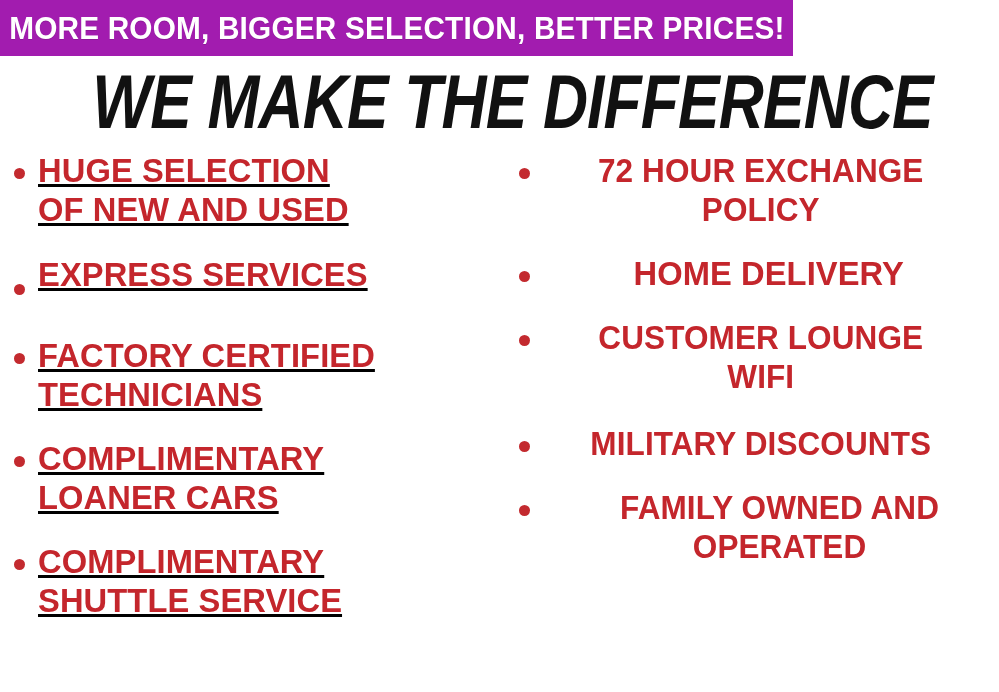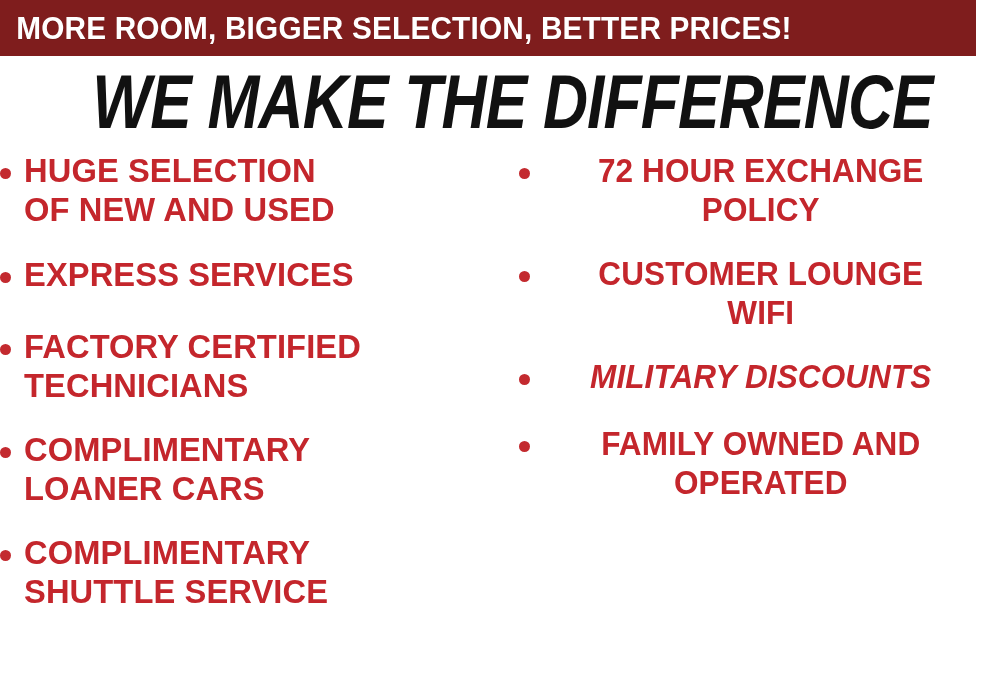--- a/index.html
+++ b/index.html
@@ -20,26 +20,26 @@
     height: 692px;
     background: #ffffff;
     overflow: hidden;
   }
 
   
   .top-bar {
     position: absolute;
     left: 0;
     top: 0;
-    width: 976px;
+    width: 793px;
     height: 56px;
-    background: #7f1d1d;
+    background: #a21caf;
     display: flex;
     align-items: center;
-    justify-content: flex-start;
+    justify-content: center;
   }
   .top-bar-text {
     color: #ffffff;
     font-family: "Liberation Sans", sans-serif;
     font-weight: bold;
     font-size: 31px;
     line-height: 1;
     letter-spacing: 0.2px;
     transform: scaleX(0.96);
     transform-origin: center;
@@ -79,20 +79,22 @@
     height: 540px;
     display: flex;
     align-items: flex-start;
   }
   .col {
     box-sizing: border-box;
     height: 100%;
   }
   .col-left {
     width: 505px;
+    padding-left: 14px;
+    text-decoration: underline;
   }
   .col-right {
     width: 494px;
     padding-left: 14px;
     text-align: center;
   }
 
   .bullet-item {
     display: flex;
     align-items: flex-start;
@@ -118,27 +120,27 @@
     transform: scaleX(0.99);
     transform-origin: left center;
   }
   .bullet-text .ln {
     display: block;
     white-space: nowrap;
   }
 
   
   .col-left .bullet-item:nth-child(1) { margin-bottom: 26px; }
-  .col-left .bullet-item:nth-child(2) { margin-bottom: 33px; }
+  .col-left .bullet-item:nth-child(2) { margin-bottom: 42px; align-items: flex-end; }
   .col-left .bullet-item:nth-child(3) { margin-bottom: 25px; }
   .col-left .bullet-item:nth-child(4) { margin-bottom: 25px; }
 
   .col-right .bullet-item:nth-child(1) { margin-bottom: 25px; }
   .col-right .bullet-item:nth-child(2) { margin-bottom: 25px; }
-  .col-right .bullet-item:nth-child(3) { margin-bottom: 25px; font-style: italic; }
+  .col-right .bullet-item:nth-child(3) { margin-bottom: 25px; }
   .col-right .bullet-item:nth-child(4) { margin-bottom: 25px; margin-top: 28px; }
   .col-right .bullet-item:nth-child(5) { margin-bottom: 25px; gap: 36px; }
 
   
   .col-right .bullet-text.tight { transform: scaleX(0.955); }
 </style>
 </head>
 <body>
 
 <div id="ad-banner">
@@ -199,20 +201,26 @@
     <div class="col col-right">
 
       <div class="bullet-item">
         <span class="bullet-dot"></span>
         <span class="bullet-text tight">
           <span class="ln">72 HOUR EXCHANGE</span>
           <span class="ln">POLICY</span>
         </span>
       </div>
 
+      <div class="bullet-item">
+        <span class="bullet-dot"></span>
+        <span class="bullet-text">
+          <span class="ln">HOME DELIVERY</span>
+        </span>
+      </div>
 
       <div class="bullet-item">
         <span class="bullet-dot"></span>
         <span class="bullet-text tight">
           <span class="ln">CUSTOMER LOUNGE</span>
           <span class="ln">WIFI</span>
         </span>
       </div>
 
       <div class="bullet-item">

